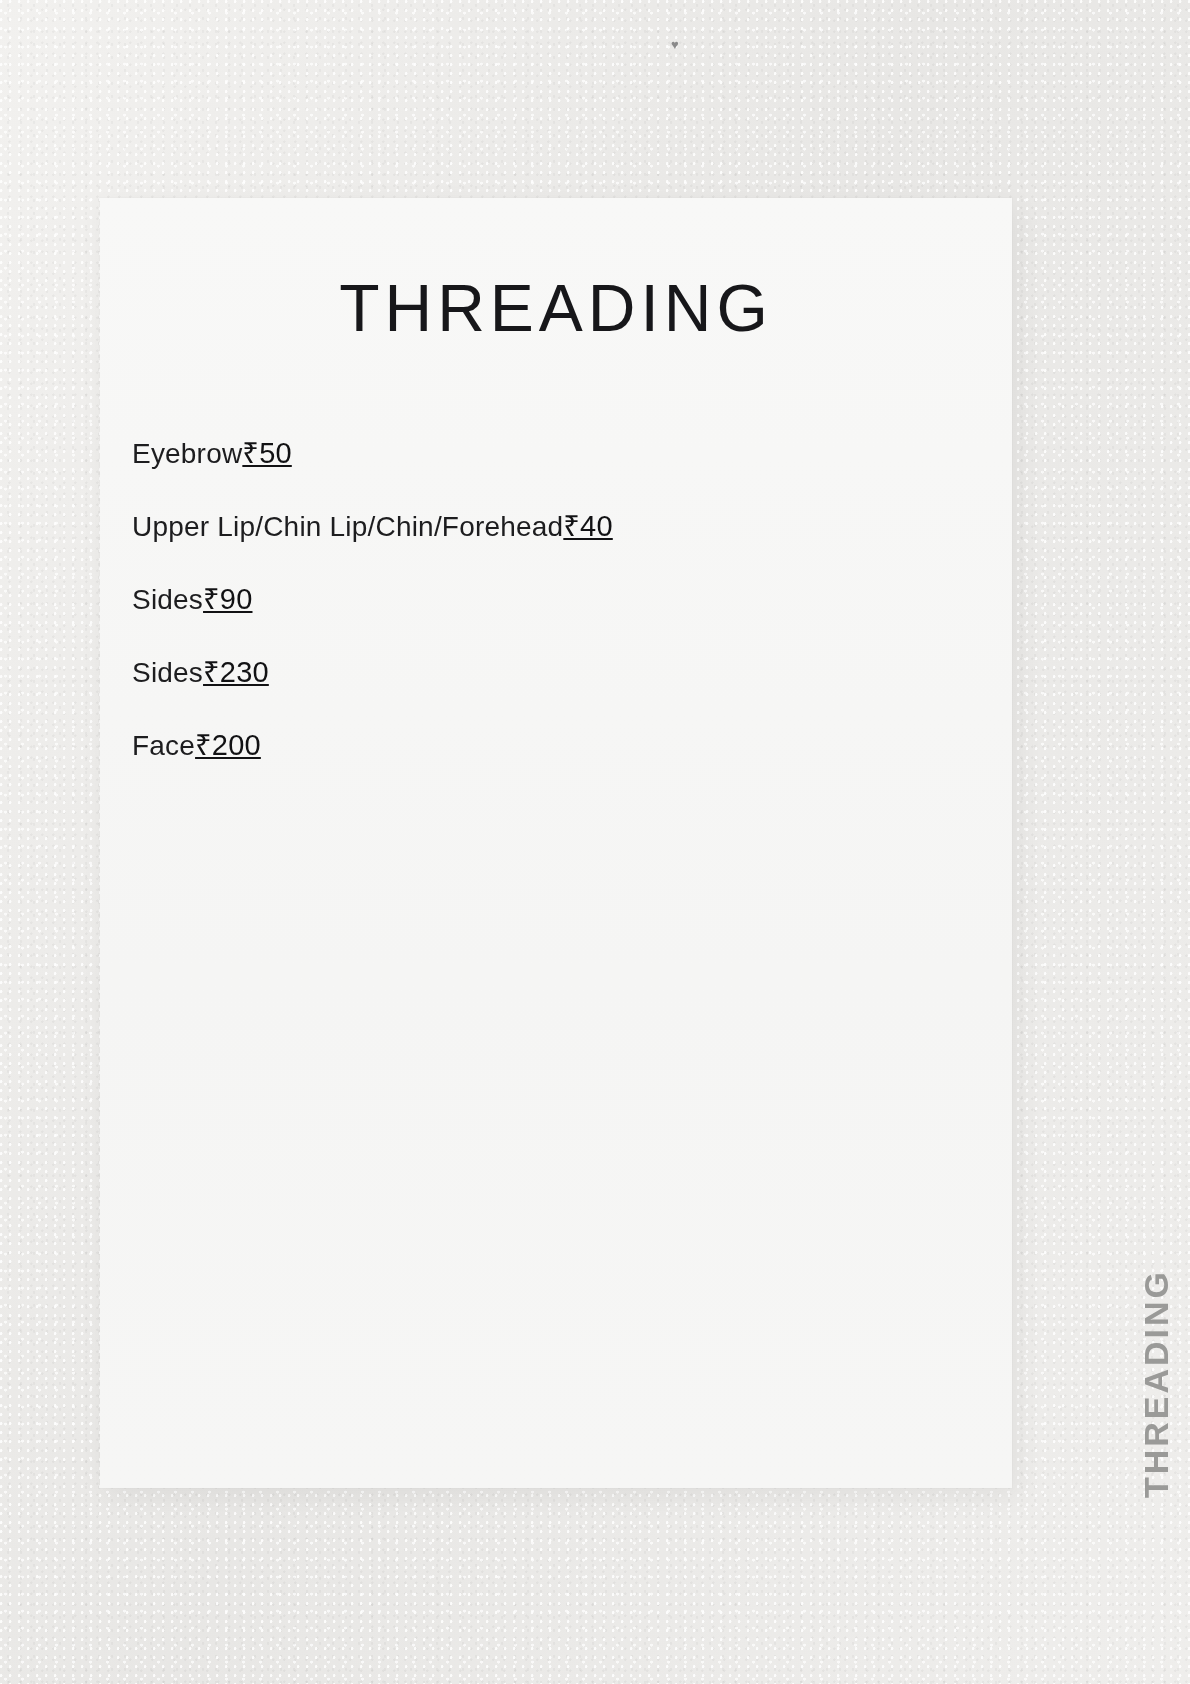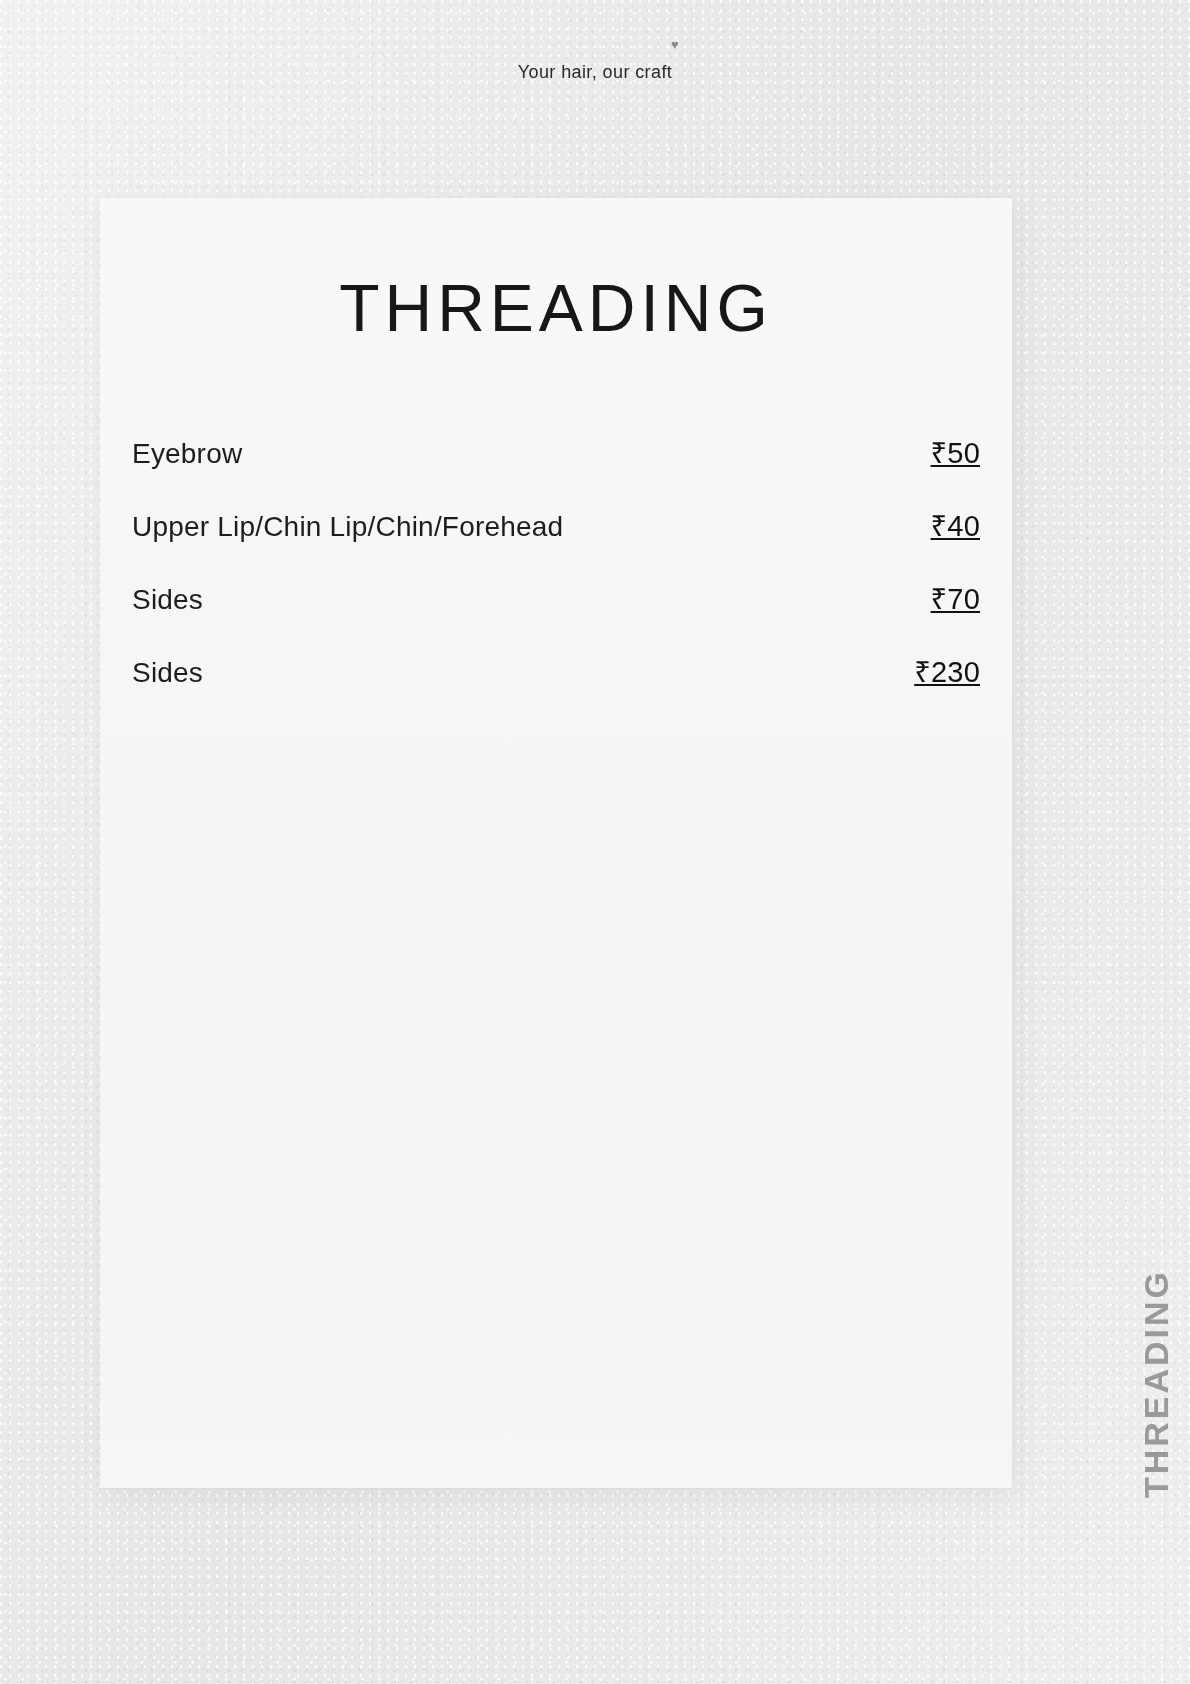--- a/index.html
+++ b/index.html
@@ -79,21 +79,20 @@
     font-weight: 400;
     color: #17171a;
   }
 
   .menu-list {
     margin: 86px 32px 0 32px;
   }
   .menu-row {
     display: flex;
     align-items: baseline;
-    justify-content: space-between;
     padding: 0 0 34px 0;
   }
   .menu-row:last-child { padding-bottom: 0; }
   .item-name {
     font-size: 28px;
     color: #1d1d1f;
     letter-spacing: 0.2px;
     white-space: nowrap;
   }
   .item-price {
@@ -119,46 +118,49 @@
 </style>
 </head>
 <body>
 
 <div class="page-bg"></div>
 
 <div class="brand">
   <div class="brand-name">
     <span class="brand-heart">♥</span>
   </div>
-  <div class="brand-tagline">Your hair, our craft</div>
 </div>
 
 <div class="card">
   <div class="card-title">THREADING</div>
 
   <div class="menu-list">
 
     <div class="menu-row">
       <span class="item-name">Eyebrow</span>
       <span class="item-price">₹50</span>
     </div>
 
     <div class="menu-row">
       <span class="item-name">Upper Lip/Chin Lip/Chin/Forehead</span>
       <span class="item-price">₹40</span>
     </div>
 
     <div class="menu-row">
       <span class="item-name">Sides</span>
-      <span class="item-price">₹70</span>
+      <span class="item-price">₹90</span>
     </div>
 
     <div class="menu-row">
       <span class="item-name">Sides</span>
       <span class="item-price">₹230</span>
     </div>
 
 
+    <div class="menu-row">
+      <span class="item-name">Face</span>
+      <span class="item-price">₹200</span>
+    </div>
 
   </div>
 </div>
 
 <div class="side-label">THREADING</div>
 
 </body></html>

